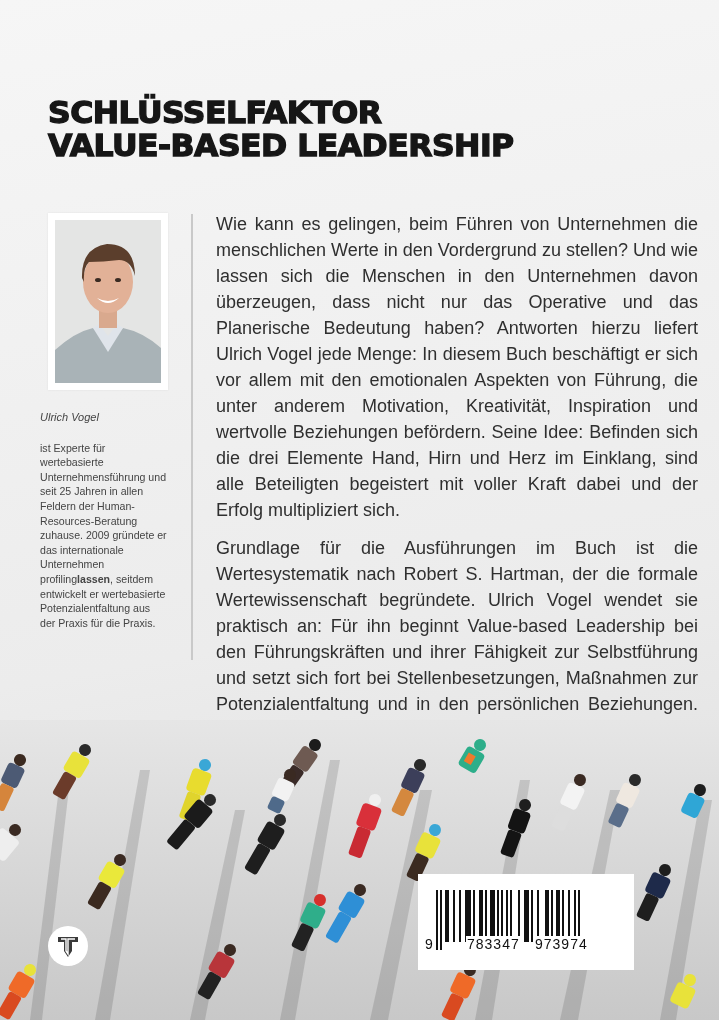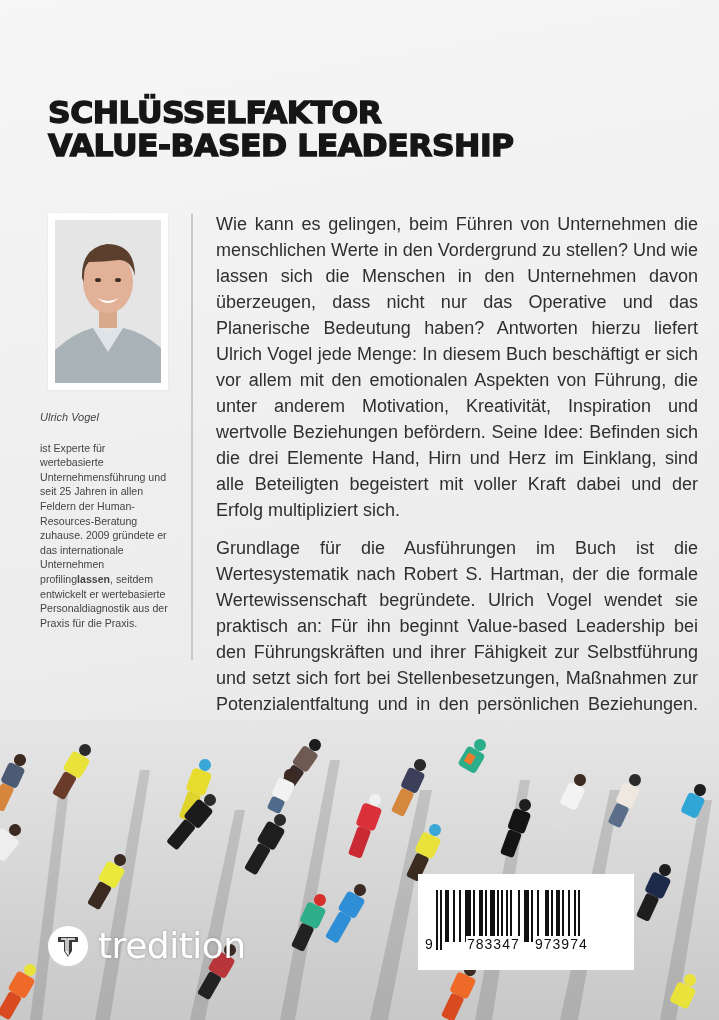--- a/index.html
+++ b/index.html
@@ -51,21 +51,21 @@
       <ellipse cx="43" cy="60" rx="3" ry="2" fill="#3a2a22"></ellipse>
       <ellipse cx="63" cy="60" rx="3" ry="2" fill="#3a2a22"></ellipse>
     </svg>
   </div>
 </div>
 
 <div class="divider"></div>
 
 <div class="bio">
   <div class="bio-name">Ulrich Vogel</div>
-  <div class="bio-text"><span>ist Experte für wertebasierte Unternehmensführung und seit 25 Jahren in allen Feldern der Human-Resources-Beratung zuhause. 2009 gründete er das internationale Unternehmen profiling</span><b>lassen</b><span>, seitdem entwickelt er wertebasierte Personaldiagnostik aus der Praxis für die Praxis.</span></div>
+  <div class="bio-text"><span>ist Experte für wertebasierte Unternehmensführung und seit 25 Jahren in allen Feldern der Human-Resources-Beratung zuhause. 2009 gründete er das internationale Unternehmen profiling</span><b>lassen</b><span>, seitdem entwickelt er wertebasierte Potenzialentfaltung aus der Praxis für die Praxis.</span></div>
 </div>
 
 <div class="blurb">
   <p>Wie kann es gelingen, beim Führen von Unternehmen die menschlichen Werte in den Vordergrund zu stellen? Und wie lassen sich die Menschen in den Unternehmen davon überzeugen, dass nicht nur das Operative und das Planerische Bedeutung haben? Antworten hierzu liefert Ulrich Vogel jede Menge: In diesem Buch beschäftigt er sich vor allem mit den emotionalen Aspekten von Führung, die unter anderem Motivation, Kreativität, Inspiration und wertvolle Beziehungen befördern. Seine Idee: Befinden sich die drei Elemente Hand, Hirn und Herz im Einklang, sind alle Beteiligten begeistert mit voller Kraft dabei und der Erfolg multipliziert sich.</p>
   <p>Grundlage für die Ausführungen im Buch ist die Wertesystematik nach Robert S. Hartman, der die formale Wertewissenschaft begründete. Ulrich Vogel wendet sie praktisch an: Für ihn beginnt Value-based Leadership bei den Führungskräften und ihrer Fähigkeit zur Selbstführung und setzt sich fort bei Stellenbesetzungen, Maßnahmen zur Potenzialentfaltung und in den persönlichen Beziehungen. Darüber hinaus zeigt er auf, was es bringt, Teams wertebasiert zusammenzuspannen. Seine Vision: Es ist möglich, dass wertebasierte Unternehmensführung sich durchsetzt und ganze Organisationen durchdringt, sodass eine Kultur entsteht, in der gute Werte den Takt angeben. Zahlreiche Anleitungen und Beispiele zeigen auf, wie die Umsetzung in die Praxis gut gelingen kann.</p>
 </div>
 
 <div class="crowd">
   <svg width="719" height="300" viewBox="0 0 719 300">
     <defs>
@@ -208,21 +208,20 @@
   </svg>
 </div>
 
 <div class="logo">
   <div class="logo-circle">
     <svg width="26" height="26" viewBox="0 0 26 26">
       <path d="M3 4 L23 4 L23 9 L17 9 L17 18 L13 24 L9 18 L9 9 L3 9 Z" fill="#3a3a3a"></path>
       <path d="M6 6 L11 6 L11 18 L13 21 L13 6 L20 6" stroke="#fff" stroke-width="1.4" fill="none"></path>
     </svg>
   </div>
-  <span class="logo-word">tredition</span>
 </div>
 
 <div class="barcode-box">
   <div class="bars">
     <div class="bar long" style="width:2px"></div>
       <div class="gap" style="width:2px"></div>
     <div class="bar long" style="width:2px"></div>
       <div class="gap" style="width:3px"></div>
     <div class="bar" style="width:4px"></div>
       <div class="gap" style="width:4px"></div>

